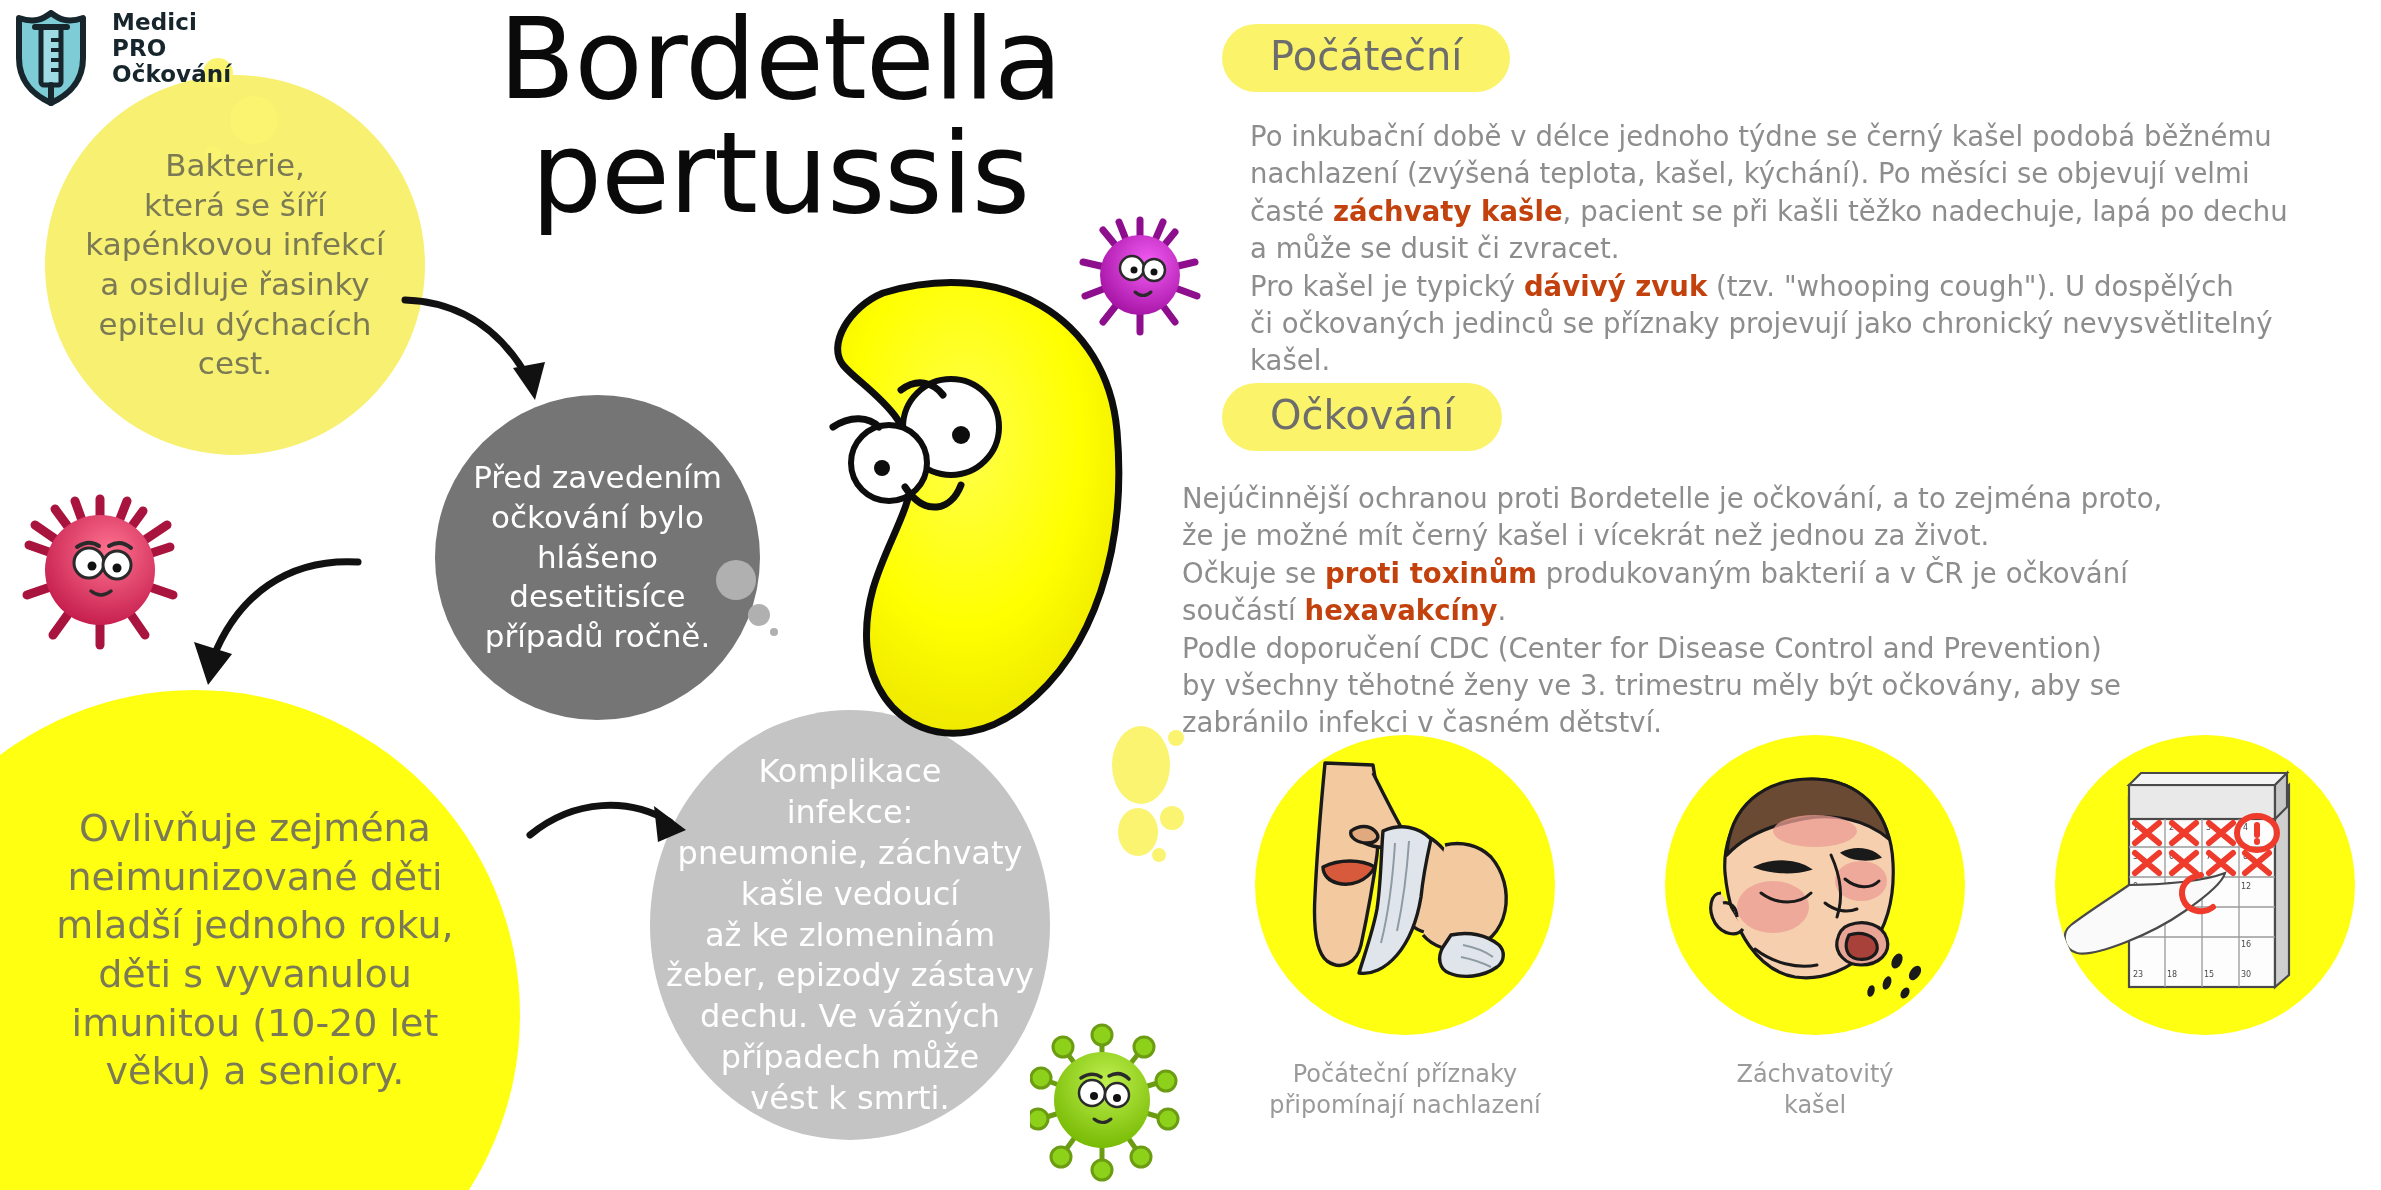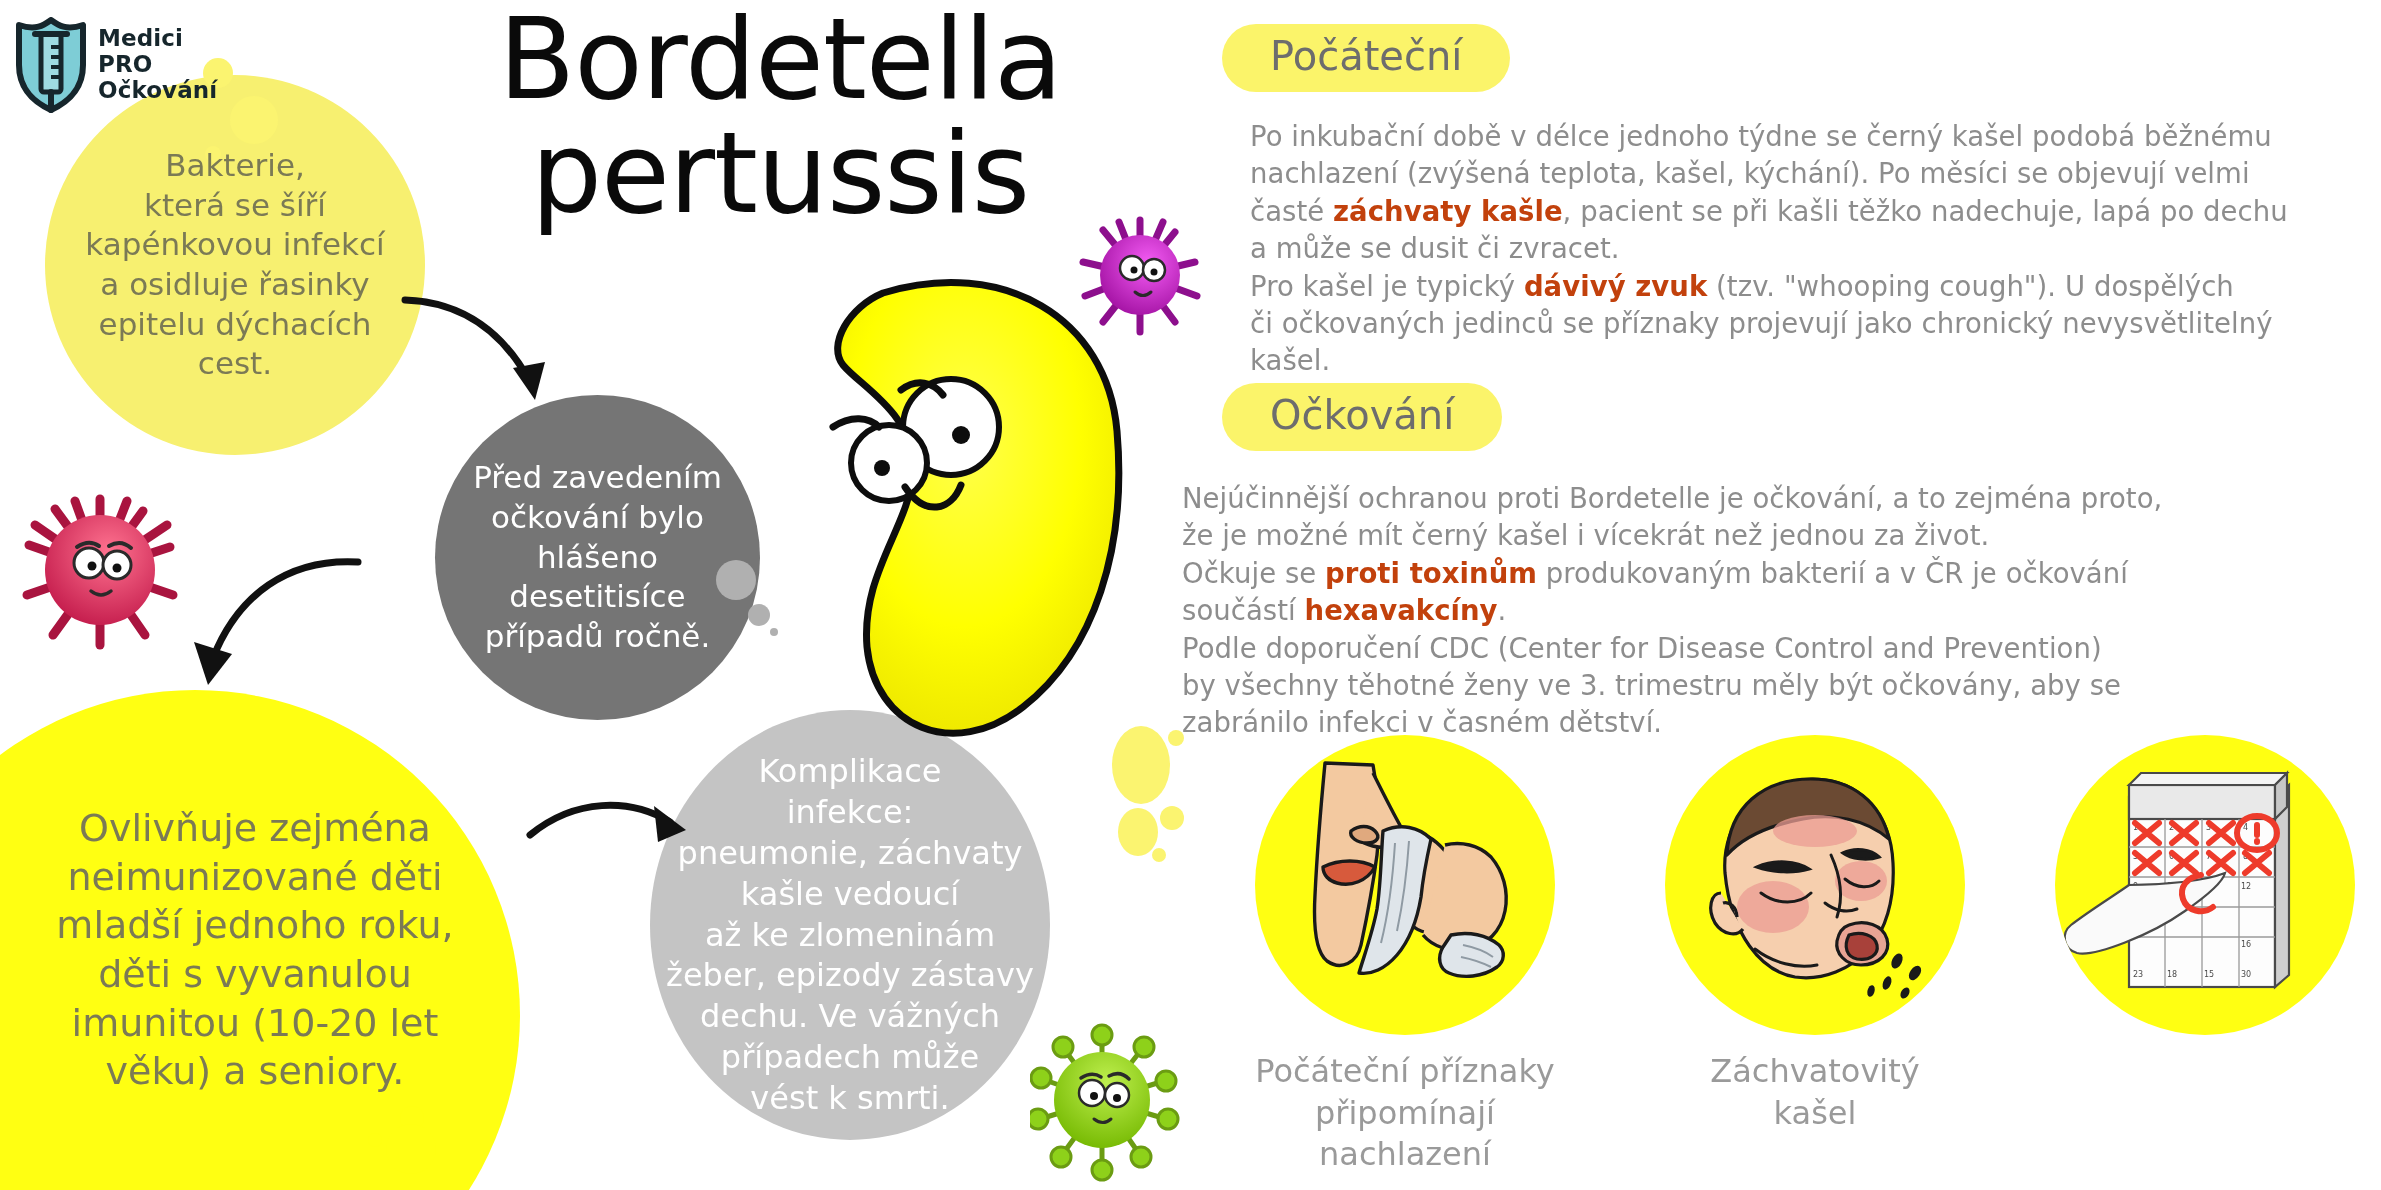--- a/index.html
+++ b/index.html
@@ -7,21 +7,21 @@
     font-family:"DejaVu Sans","Liberation Sans",sans-serif;
     -webkit-font-smoothing:antialiased;
   }
   #poster{
     position:relative;
     width:2381px;height:1190px;
     background:#ffffff;
     overflow:hidden;
   }
   
-  .logo{position:absolute;left:14px;top:10px;width:230px;height:110px;display:flex;align-items:center;gap:10px;}
+  .logo{position:absolute;left:14px;top:10px;width:230px;height:110px;display:flex;align-items:flex-start;gap:24px;}
   .logo-mark{width:74px;height:96px;flex:0 0 74px;}
   .logo-text{font-family:"DejaVu Sans","Liberation Sans",sans-serif;color:#16262c;font-weight:700;font-size:23px;line-height:1.12;letter-spacing:.1px;}
   
   .title{
     position:absolute;left:420px;top:2px;width:720px;
     text-align:center;color:#0a0a0a;
     font-family:"DejaVu Sans","Liberation Sans",sans-serif;
     font-weight:400;font-size:112px;line-height:1.02;letter-spacing:-1px;
   }
   .title .l2{display:block;}
@@ -62,23 +62,23 @@
   #txt-onemocneni{position:absolute;left:1222px;top:118px;width:1140px;margin-left:28px;}
   #sec-ockovani{position:absolute;left:1222px;top:383px;}
   #txt-ockovani{position:absolute;left:1182px;top:480px;width:1140px;}
   
   .photo-col{position:absolute;width:330px;text-align:center;}
   .photo-circle{
     width:300px;height:300px;border-radius:50%;background:#ffff12;
     margin:0 auto;position:relative;overflow:hidden;
   }
   .photo-caption{
-    margin-top:16px;color:#9a9a9a;
-    font-family:"DejaVu Sans","Liberation Sans",sans-serif;
-    font-size:32px;line-height:1.3;white-space:pre-line;
+    margin-top:24px;color:#9a9a9a;
+    font-family:"DejaVu Sans","Liberation Sans",sans-serif;
+    font-size:24px;line-height:1.3;white-space:pre-line;
   }
   #photo-1{left:1240px;top:735px;}
   #photo-2{left:1650px;top:735px;}
   #photo-3{left:2040px;top:735px;}
   
   .microbe{position:absolute;}
 </style>
 </head>
 <body>
 

